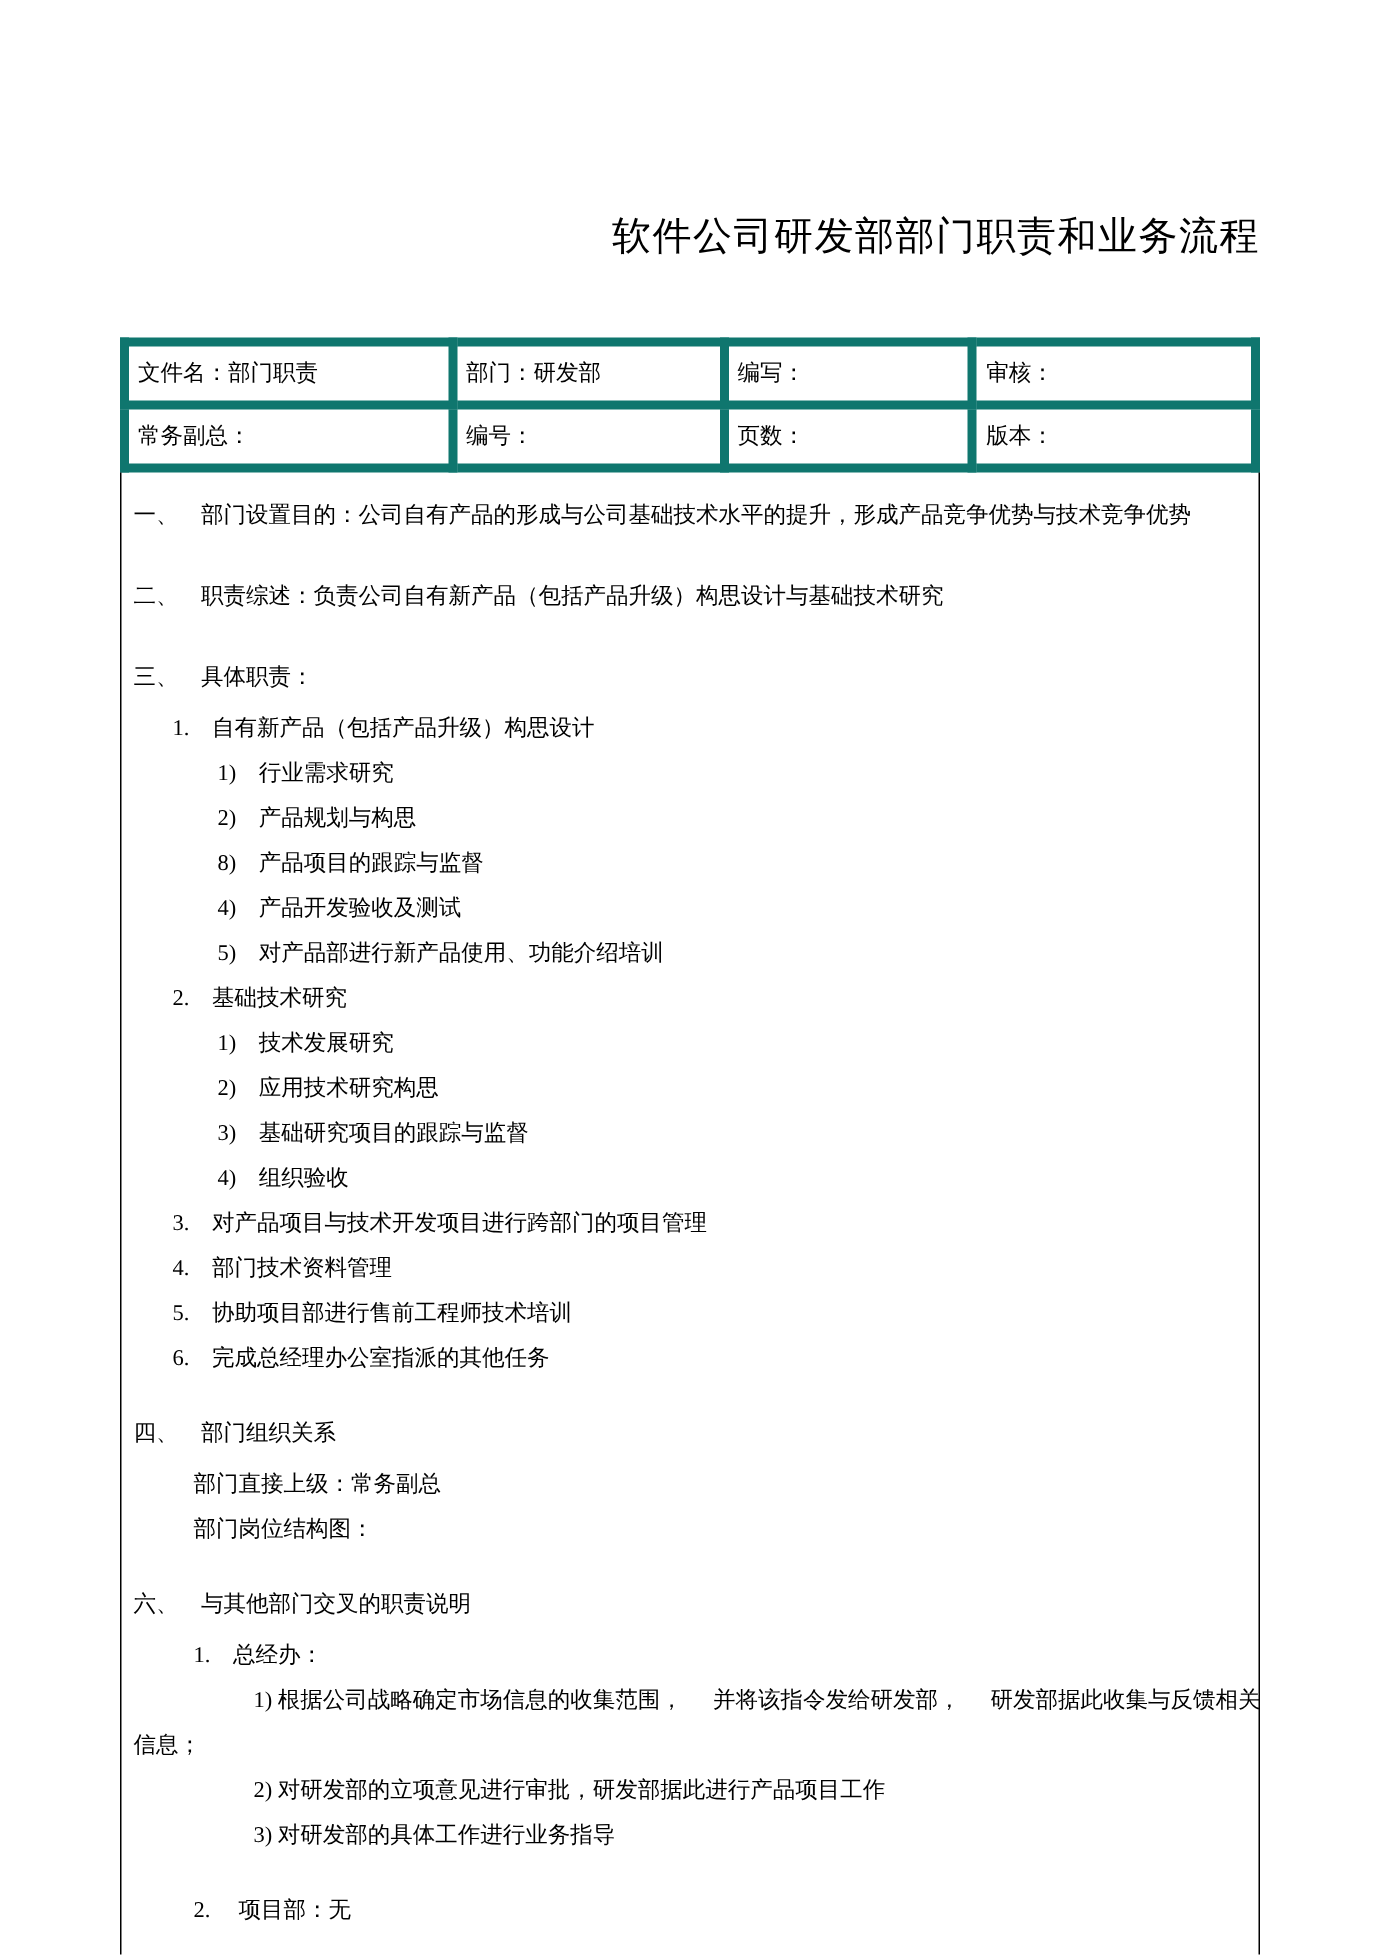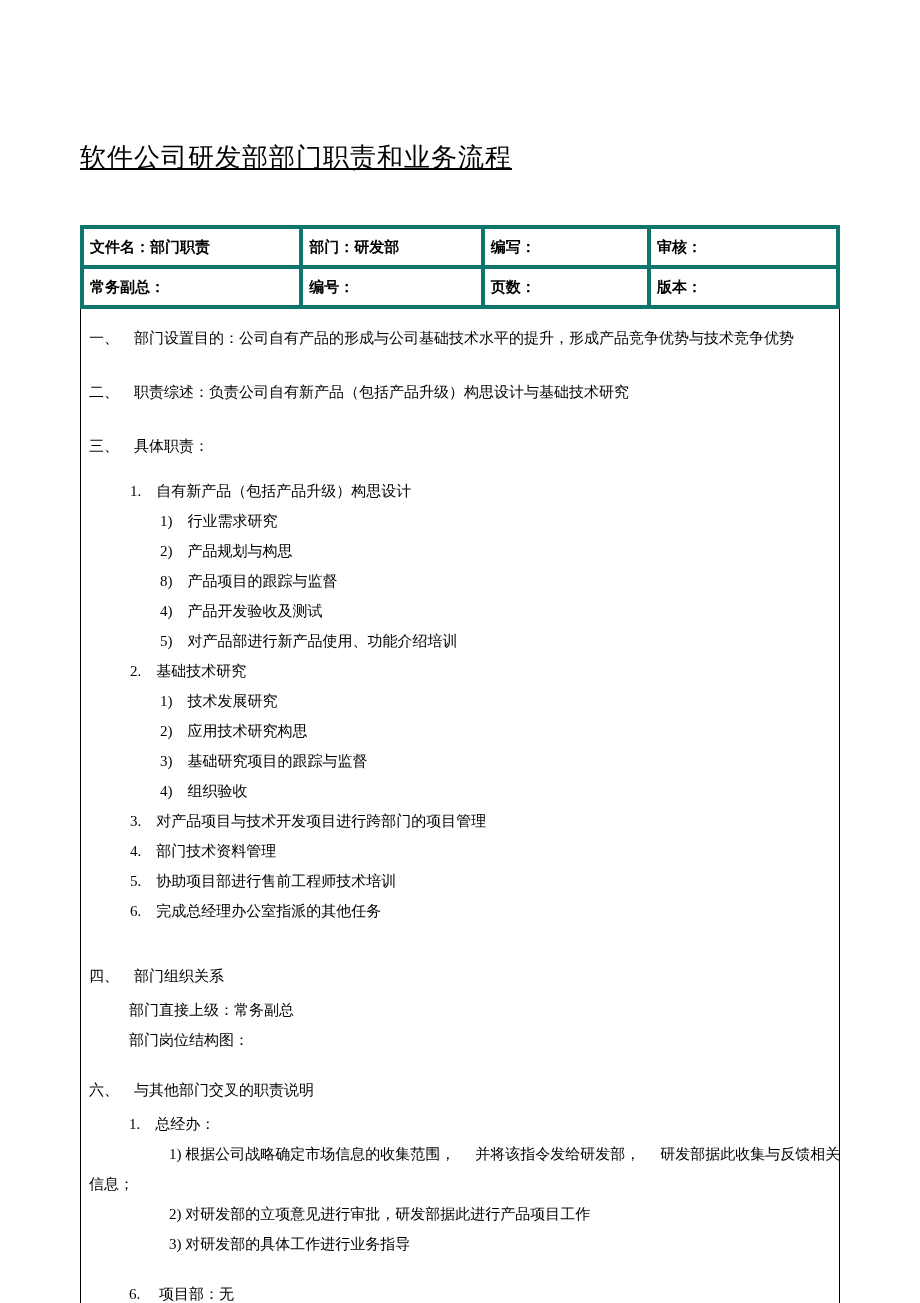--- a/index.html
+++ b/index.html
@@ -10,48 +10,46 @@
     color: #000;
     width: 920px;
     height: 1303px;
     padding: 140px 30px 60px 30px;
   }
   .page {
     width: 760px;
     margin: 0 auto;
   }
   .title {
-    text-align: left;
+    text-align: right;
     font-size: 26px;
     font-weight: normal;
     margin-bottom: 50px;
     letter-spacing: 1px;
-    text-decoration: underline;
   }
   table.header {
     width: 100%;
     border-collapse: collapse;
     font-size: 15px;
   }
   table.header td {
-    border: 4px solid #0f766e;
+    border: 6px solid #0f766e;
     padding: 6px 6px;
     vertical-align: middle;
     line-height: 1.6;
-    font-weight: bold;
   }
   .body-cell {
     border: 1px solid #000;
     border-top: none;
     padding: 14px 8px 14px 8px;
     font-size: 15px;
     line-height: 2.0;
   }
   .sec { margin-bottom: 4px; }
-  .num-list { margin: 15px; padding-left: 26px; }
+  .num-list { margin: 0; padding-left: 26px; }
   .num-item { padding-left: 0; }
   .sub-list { margin: 0; padding-left: 30px; }
   .sub-item { padding-left: 0; }
   .indent { padding-left: 40px; }
   .indent2 { padding-left: 80px; }
   .gap { height: 20px; }
   .seg1, .seg2, .seg3 { display: inline-block; text-align: right; }
   .line6-1 {
     display: flex;
     width: 100%;
@@ -128,19 +126,19 @@
     <div class="line6-1">
       <span class="seg1" style="padding-left:80px;">1)  根据公司战略确定市场信息的收集范围，</span>
       <span class="seg2">并将该指令发给研发部，</span>
       <span class="seg3">研发部据此收集与反馈相关</span>
     </div>
     <div>信息；</div>
 
     <div class="indent2">2)  对研发部的立项意见进行审批，研发部据此进行产品项目工作</div>
     <div class="indent2">3)  对研发部的具体工作进行业务指导</div>
     <div class="gap"></div>
-    <div class="indent">6. 　项目部：无</div>
+    <div class="indent">2. 　项目部：无</div>
     <div class="gap"></div>
     <div class="indent">3. 　市场部：协助研发部进行市场可行性分析</div>
 
   </div>
 
 </div>
 
 </body></html>

